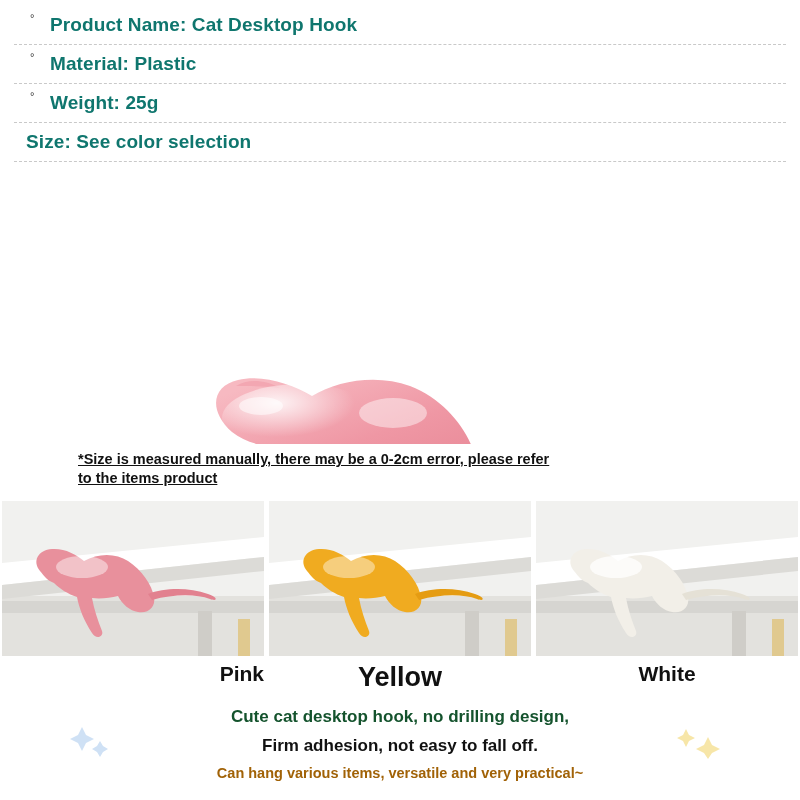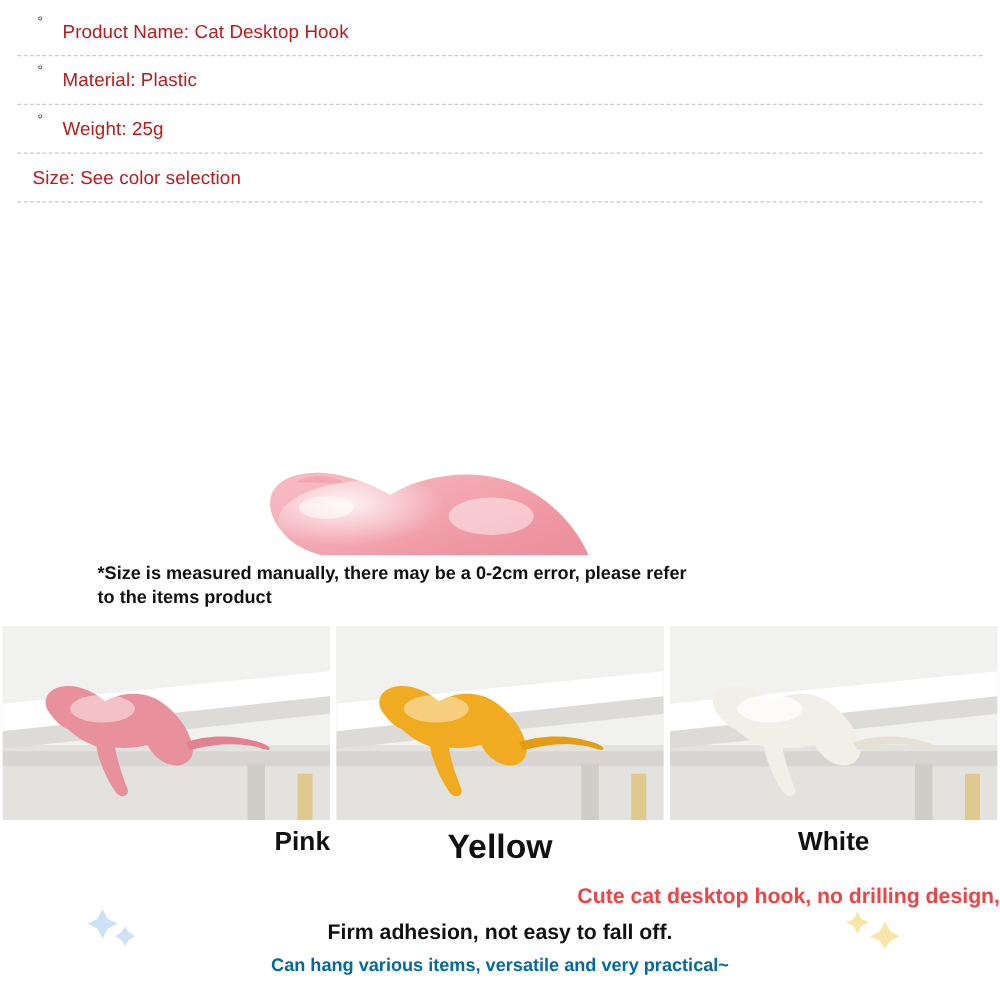--- a/index.html
+++ b/index.html
@@ -31,24 +31,24 @@
   }
   .spec-row .bullet {
     position: absolute;
     left: 30px;
     top: 7px;
     font-size: 11px;
     color: #333;
     line-height: 1;
   }
   .spec-row .spec-text {
-    font-size: 15px;
-    font-weight: normal;
+    font-size: 19px;
+    font-weight: bold;
     letter-spacing: .1px;
-    color: #b91c1c;
+    color: #0f766e;
     padding-left: 28px;
   }
   .spec-row.no-bullet .spec-text {
     padding-left: 0;
     margin-left: 4px;
   }
   .dash-divider {
     height: 0;
     border-top: 1px dashed #c9c9c9;
     margin: 0 14px;
@@ -65,20 +65,21 @@
     left: 0; right: 0; top: 0; bottom: 0;
   }
 
   
   .note {
     margin: 6px 70px 0 78px;
     font-size: 14.5px;
     font-weight: bold;
     line-height: 1.28;
     color: #111;
+    text-decoration: underline;
   }
 
   
   .swatch-row {
     display: flex;
     gap: 5px;
     margin-top: 14px;
     padding: 0 2px;
   }
   .swatch {
@@ -110,34 +111,33 @@
 
   
   .bottom {
     text-align: center;
     margin-top: 14px;
     position: relative;
   }
   .bottom .line1 {
     font-size: 17px;
     font-weight: bold;
-    color: #ef4444;
+    color: #14532d;
     margin-bottom: 9px;
-    text-align: right;
   }
   .bottom .line2 {
     font-size: 17px;
     font-weight: bold;
     color: #111;
     margin-bottom: 9px;
   }
   .bottom .line3 {
     font-size: 14.5px;
     font-weight: bold;
-    color: #0369a1;
+    color: #a16207;
   }
   .sparkle {
     position: absolute;
     pointer-events: none;
   }
 </style>
 </head>
 <body>
 
 <div class="spec-list">

